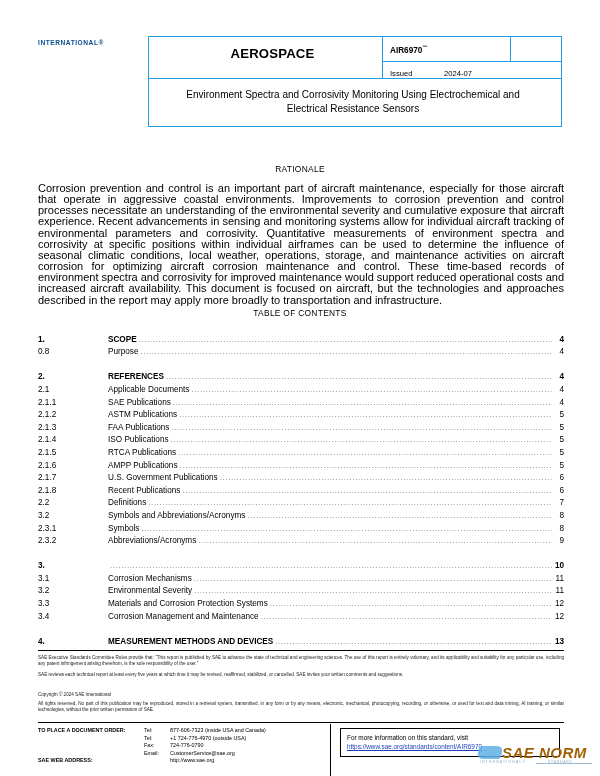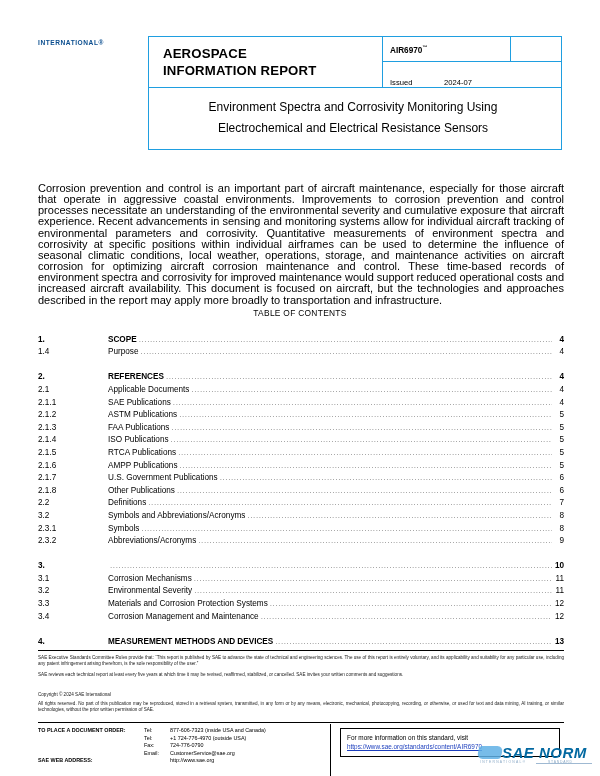--- a/index.html
+++ b/index.html
@@ -66,20 +66,21 @@
   .hdr-top {
     display: flex;
     border: 1.6px solid #1f9ee0;
     box-sizing: border-box;
   }
   .hdr-title-cell {
     flex: 1;
     border-right: 1.6px solid #1f9ee0;
     padding: 8px 0 8px 14px;
     box-sizing: border-box;
+    text-align: center;
   }
   .hdr-title-cell .line {
     font-size: 13.2px;
     font-weight: bold;
     line-height: 17px;
     letter-spacing: 0.15px;
   }
   .hdr-right {
     width: 178px;
     flex: 0 0 178px;
@@ -124,22 +125,22 @@
   }
   .hdr-issued-date {
     font-size: 7.6px;
   }
   .hdr-subject {
     border-left: 1.6px solid #1f9ee0;
     border-right: 1.6px solid #1f9ee0;
     border-bottom: 1.6px solid #1f9ee0;
     padding: 9px 22px 10px 18px;
     text-align: center;
-    font-size: 12px;
-    line-height: 21px;
+    font-size: 10px;
+    line-height: 14px;
     box-sizing: border-box;
   }
 
   
   .section-heading {
     text-align: center;
     font-size: 8.4px;
     font-weight: normal;
     letter-spacing: 0.3px;
   }
@@ -276,21 +277,21 @@
     pointer-events: none;
   }
   .wm-text {
     position: absolute;
     left: 24px;
     top: 0px;
     font-size: 15px;
     font-weight: bold;
     font-style: italic;
     letter-spacing: 0.5px;
-    color: #0369a1;
+    color: #a16207;
   }
   .wm-sub {
     position: absolute;
     left: 2px;
     top: 16px;
     font-size: 3.4px;
     letter-spacing: 1.2px;
     color: #8aa9c6;
   }
   .wm-sub2 {
@@ -330,49 +331,49 @@
     <div class="logo-cell">
       <div class="sae-logo">
         <div class="sae-int">INTERNATIONAL®</div>
       </div>
     </div>
 
     <div class="header-tables">
       <div class="hdr-top">
         <div class="hdr-title-cell">
           <div class="line">AEROSPACE</div>
-          <div class="line">INFORMATION REPORT</div>
         </div>
         <div class="hdr-right">
           <div class="hdr-num-row">
             <div class="hdr-num"><span>AIR6970</span><sup>™</sup></div>
             <div class="hdr-blank"></div>
           </div>
           <div class="hdr-issued-row">
             <div class="hdr-issued-label">Issued</div>
             <div class="hdr-issued-date">2024-07</div>
           </div>
         </div>
       </div>
       <div class="hdr-subject">Environment Spectra and Corrosivity Monitoring Using Electrochemical and Electrical Resistance Sensors</div>
     </div>
   </div>
 
+  <div class="section-heading" id="rationale-heading">RATIONALE</div>
   <div class="body-para" id="rationale-text">Corrosion prevention and control is an important part of aircraft maintenance, especially for those aircraft that operate in aggressive coastal environments. Improvements to corrosion prevention and control processes necessitate an understanding of the environmental severity and cumulative exposure that aircraft experience. Recent advancements in sensing and monitoring systems allow for individual aircraft tracking of environmental parameters and corrosivity. Quantitative measurements of environment spectra and corrosivity at specific positions within individual airframes can be used to determine the influence of seasonal climatic conditions, local weather, operations, storage, and maintenance activities on aircraft corrosion for optimizing aircraft corrosion maintenance and control. These time-based records of environment spectra and corrosivity for improved maintenance would support reduced operational costs and increased aircraft availability. This document is focused on aircraft, but the technologies and approaches described in the report may apply more broadly to transportation and infrastructure.</div>
 
   <div class="section-heading" id="toc-heading">TABLE OF CONTENTS</div>
   <div class="toc" id="toc-list">
       <div class="toc-row major">
         <div class="toc-num">1.</div>
         <div class="toc-label">SCOPE</div>
         <div class="toc-dots">........................................................................................................................................................................................................</div>
         <div class="toc-page">4</div>
       </div>
       <div class="toc-row">
-        <div class="toc-num">1.4</div>
+        <div class="toc-num">0.8</div>
         <div class="toc-label">Purpose</div>
         <div class="toc-dots">........................................................................................................................................................................................................</div>
         <div class="toc-page">4</div>
       </div>
       <div class="toc-row spacer"></div>
       <div class="toc-row major">
         <div class="toc-num">2.</div>
         <div class="toc-label">REFERENCES</div>
         <div class="toc-dots">........................................................................................................................................................................................................</div>
         <div class="toc-page">4</div>
@@ -420,21 +421,21 @@
         <div class="toc-page">5</div>
       </div>
       <div class="toc-row">
         <div class="toc-num">2.1.7</div>
         <div class="toc-label">U.S. Government Publications</div>
         <div class="toc-dots">........................................................................................................................................................................................................</div>
         <div class="toc-page">6</div>
       </div>
       <div class="toc-row">
         <div class="toc-num">2.1.8</div>
-        <div class="toc-label">Other Publications</div>
+        <div class="toc-label">Recent Publications</div>
         <div class="toc-dots">........................................................................................................................................................................................................</div>
         <div class="toc-page">6</div>
       </div>
       <div class="toc-row">
         <div class="toc-num">2.2</div>
         <div class="toc-label">Definitions</div>
         <div class="toc-dots">........................................................................................................................................................................................................</div>
         <div class="toc-page">7</div>
       </div>
       <div class="toc-row">

